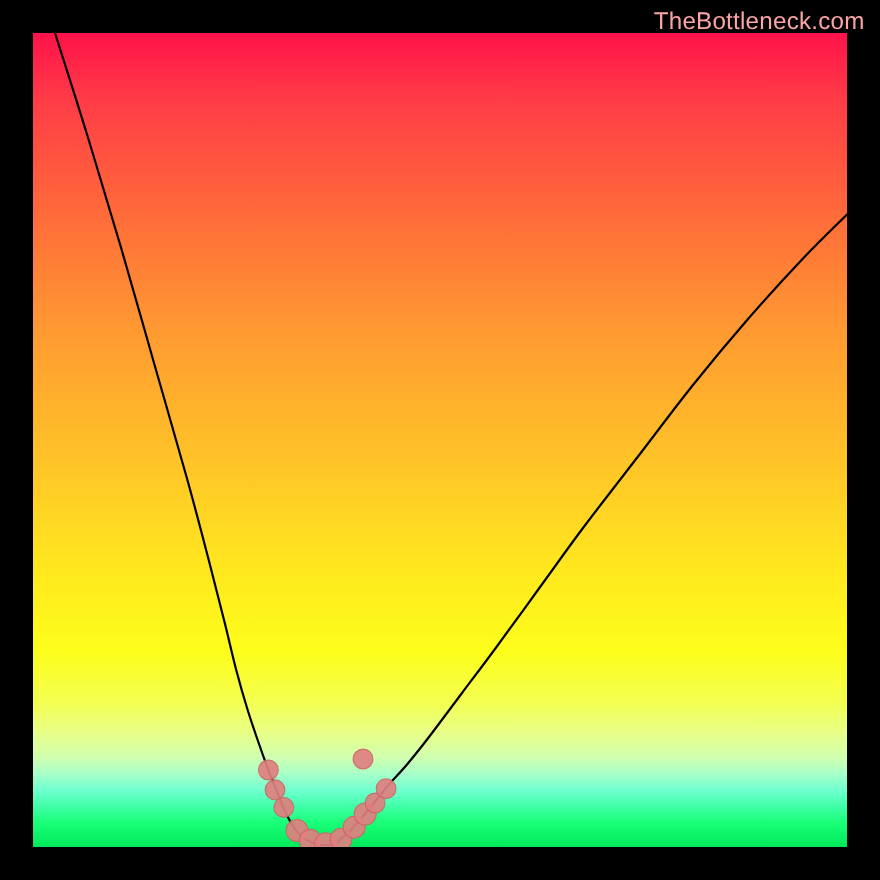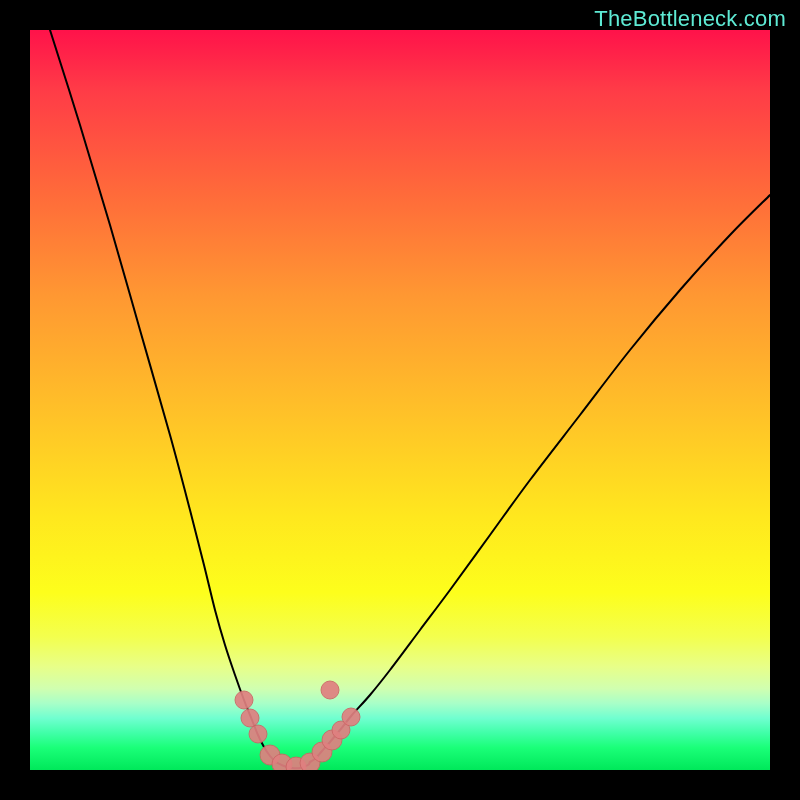--- a/index.html
+++ b/index.html
@@ -39,21 +39,21 @@
       #a8ffc8 91%,
       #70ffd0 93%,
       #40ffa8 95%,
       #1aff78 97%,
       #00e85a 100%);
   }
   .watermark {
     position: absolute;
     top: 6px;
     right: 14px;
-    color: #5eead4;
+    color: #fca5a5;
     font-size: 22px;
     font-weight: 400;
     letter-spacing: 0.2px;
   }
   svg.curves {
     position: absolute;
     left: 0;
     top: 0;
     width: 740px;
     height: 740px;

